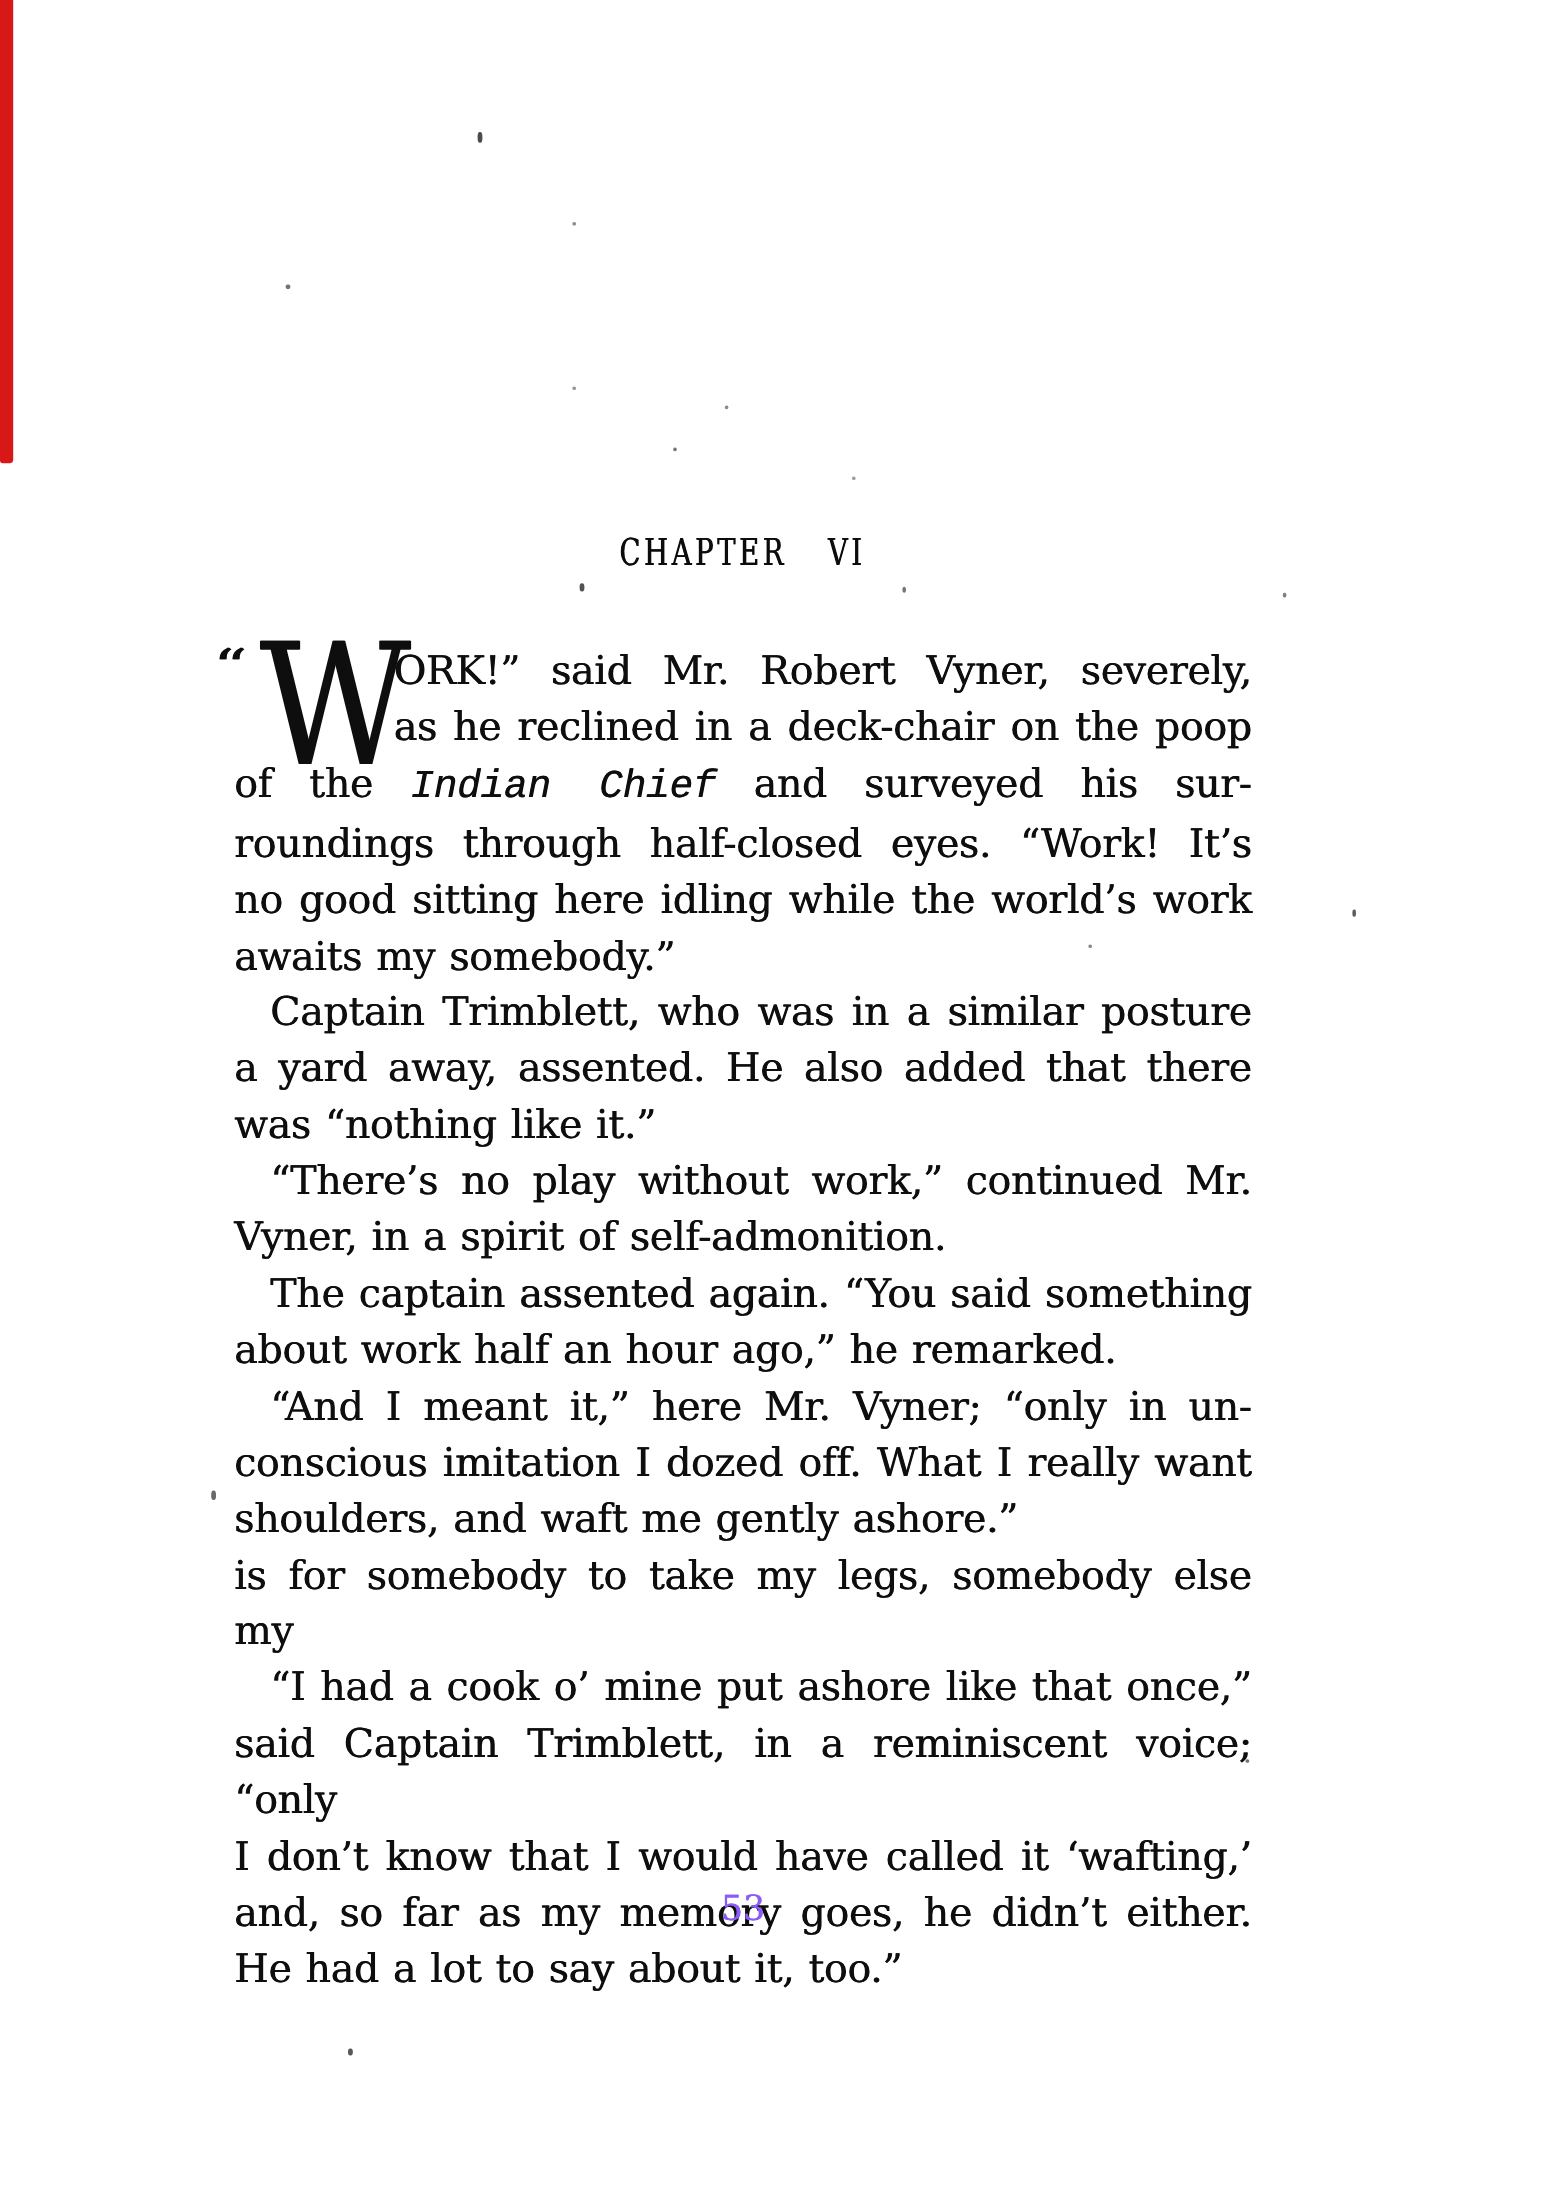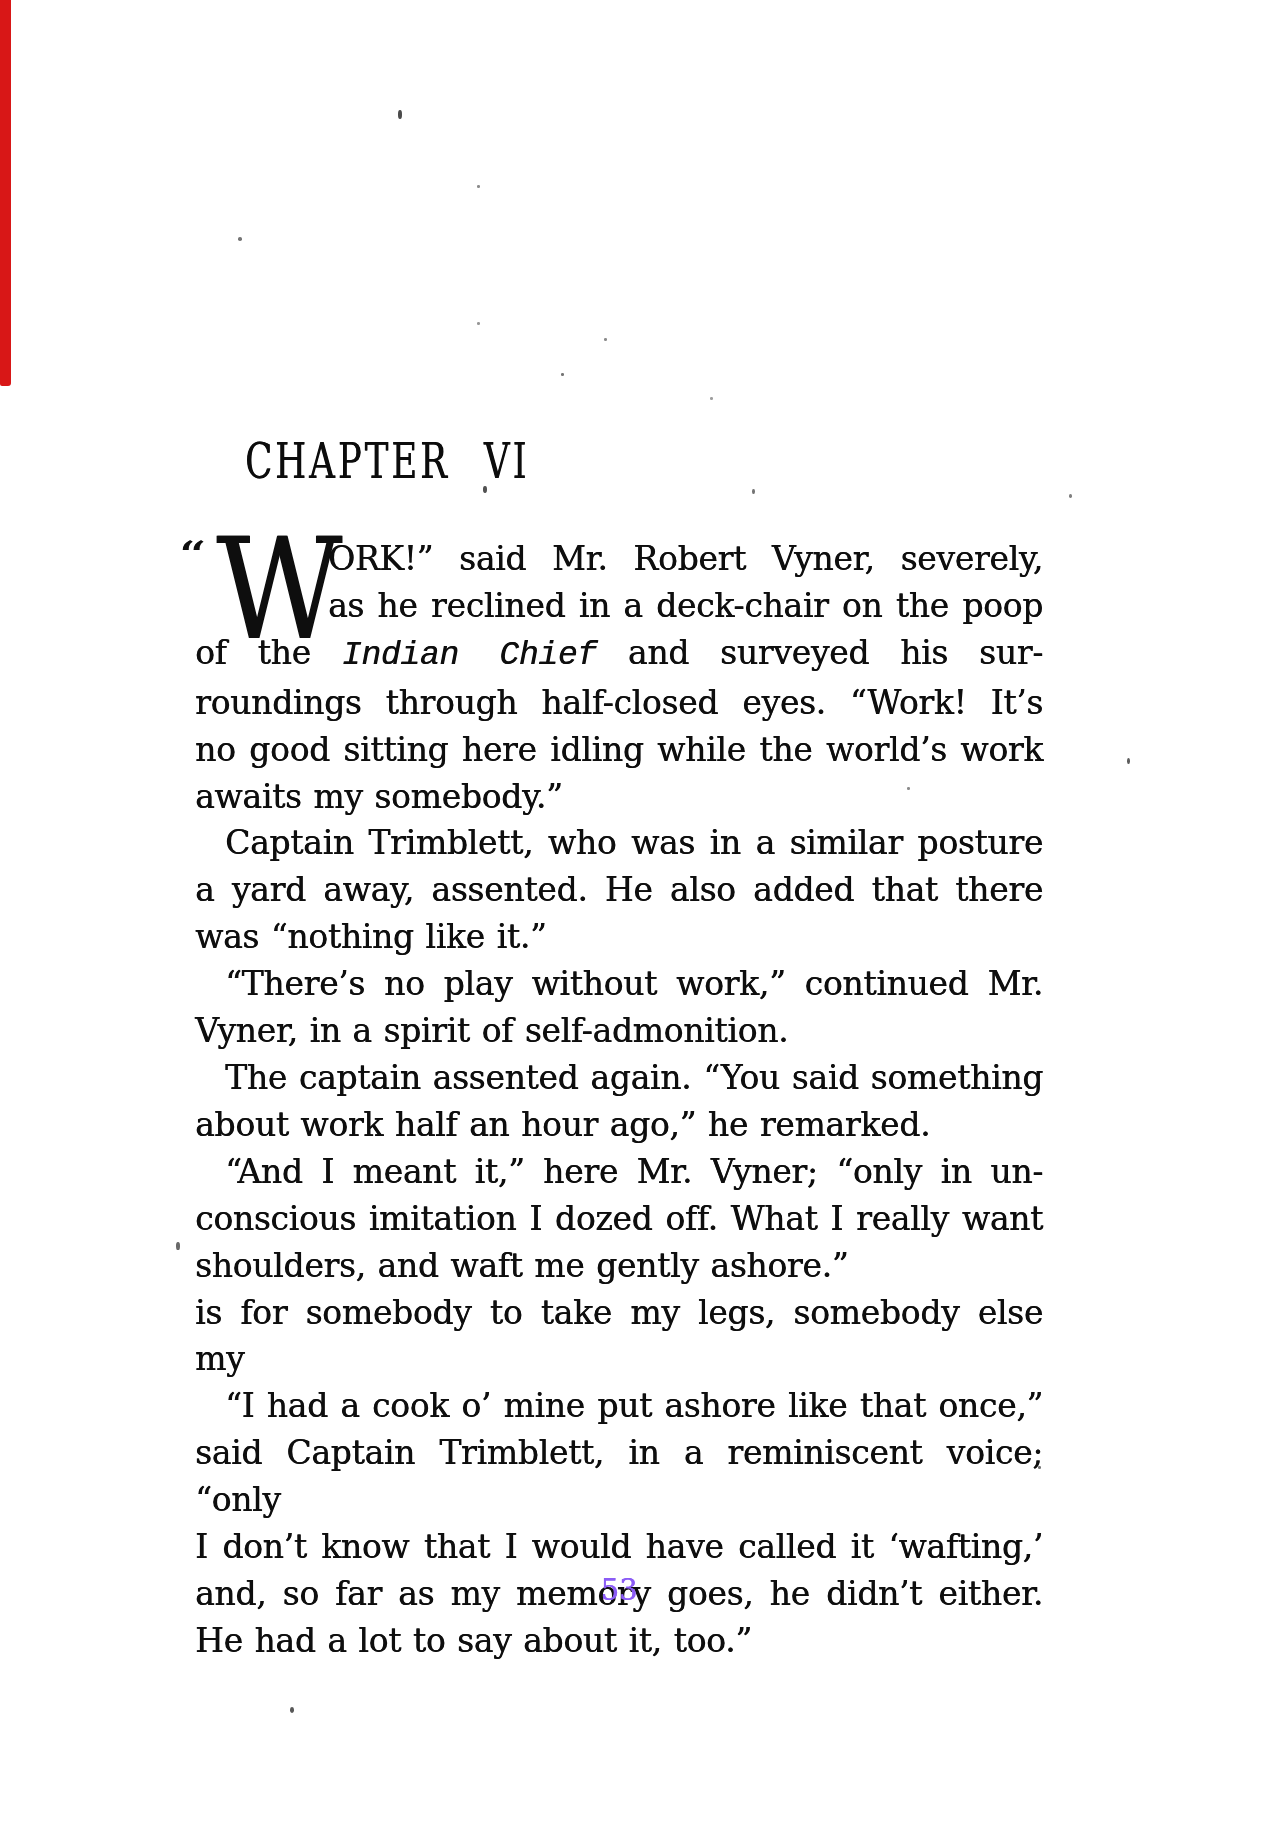--- a/index.html
+++ b/index.html
@@ -16,22 +16,22 @@
   
   .red-strip { position:absolute; border-radius:0 0 3px 2px; }
 
   
   .speck { position:absolute; background:#181818; border-radius:45%; }
 
   .block { position:absolute; left:195px; width:848px; }
 
   
   .heading {
-    top:437px; 
-    font-size:48px; line-height:48px; color:#0c0c0c;
+    top:437px; text-align:center;
+    font-size:31px; line-height:48px; color:#0c0c0c;
     white-space:nowrap;
   }
   .heading-inner {
     display:inline-block;
     transform:scaleX(0.74);
     transform-origin:50% 50%;
     letter-spacing:4px;
     text-shadow:0.6px 0 0 currentColor;
   }
   .heading-inner .w2 { margin-left:46px; }

